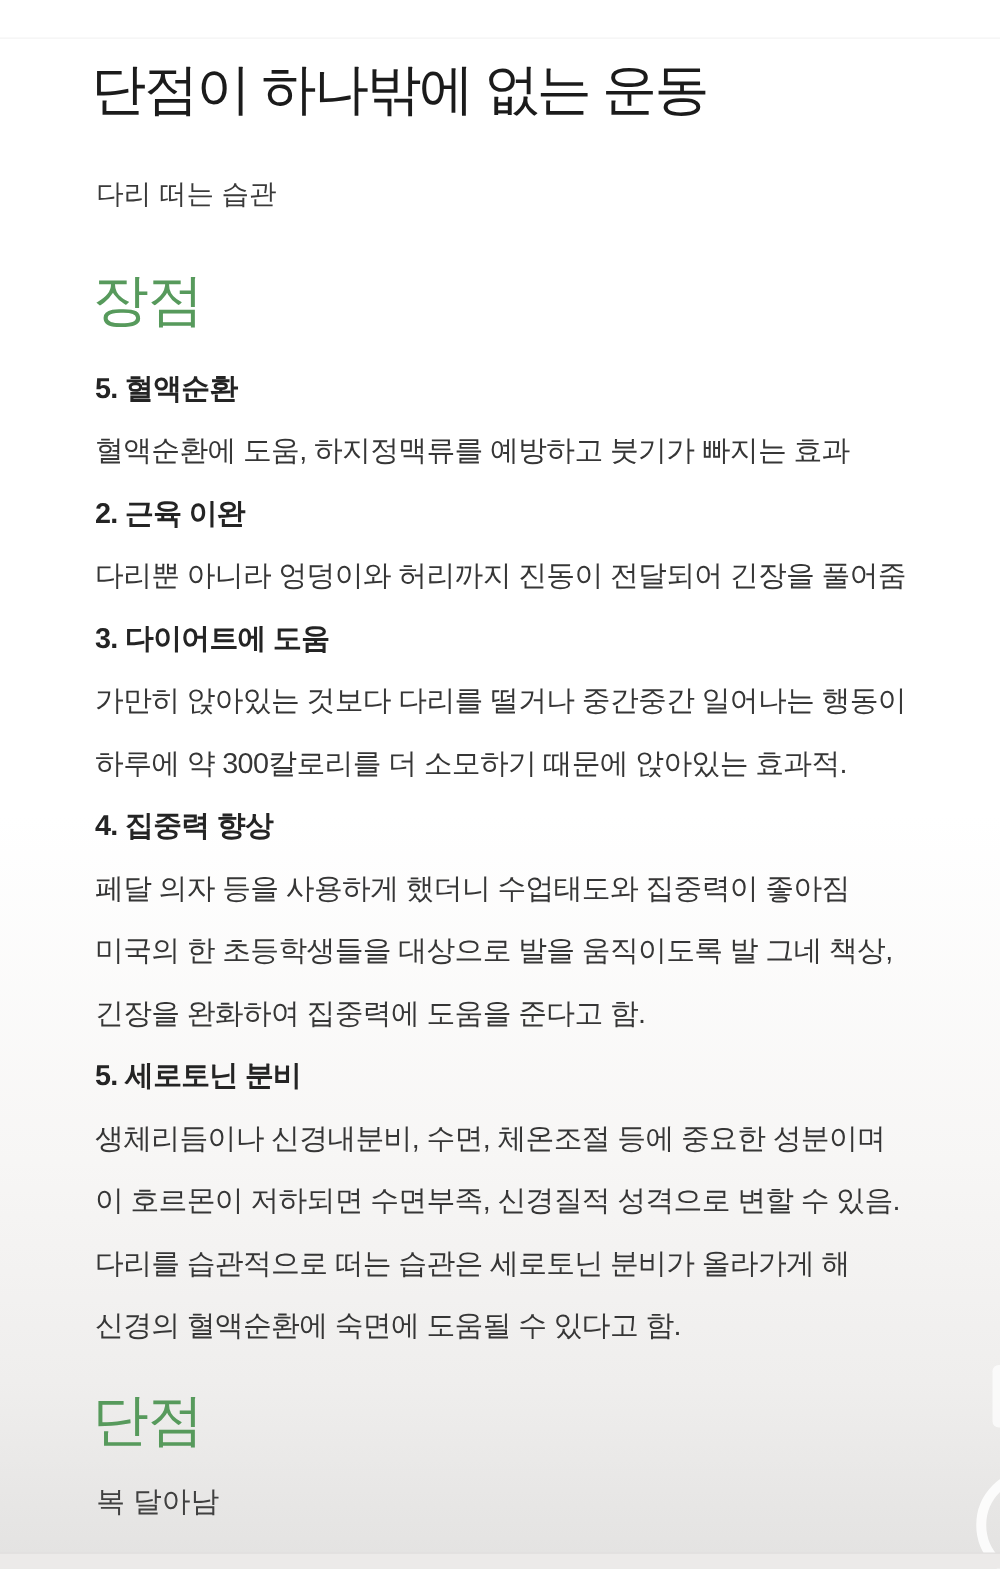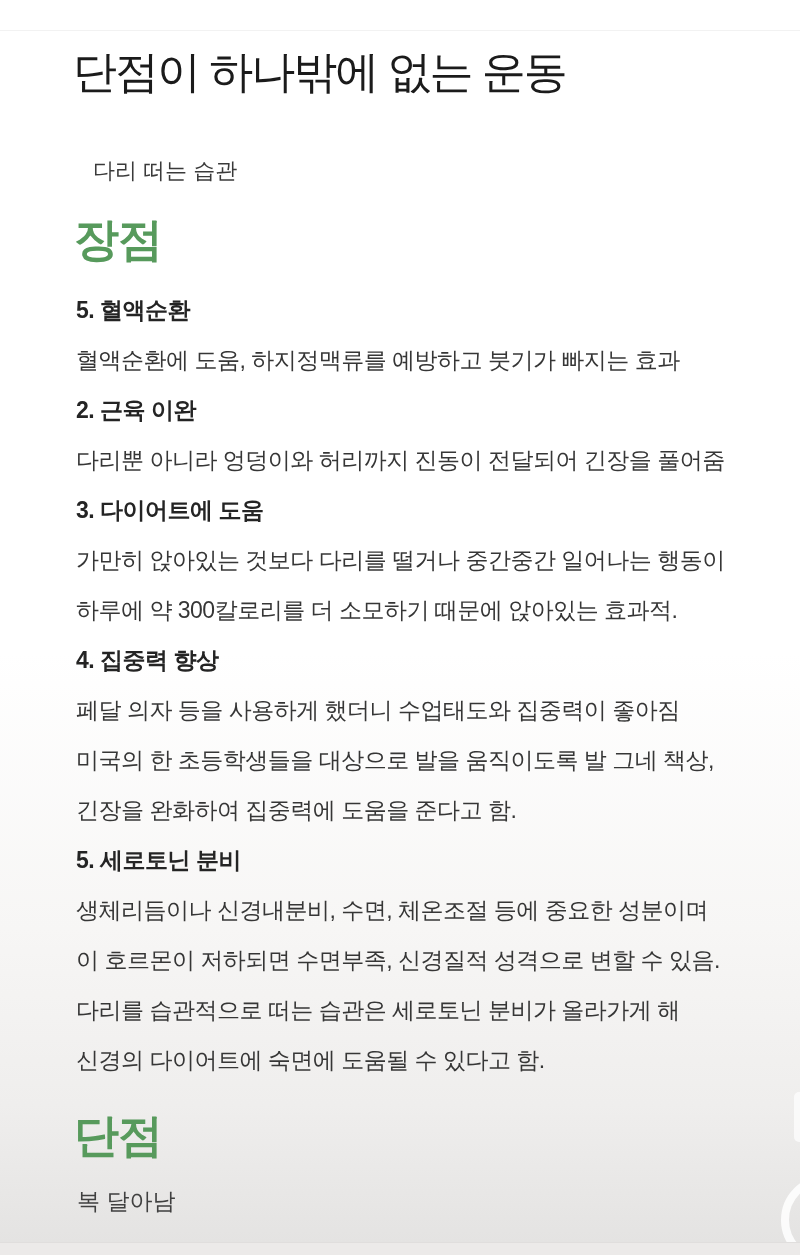--- a/index.html
+++ b/index.html
@@ -8,26 +8,26 @@
     font-family:"Liberation Sans","DejaVu Sans",sans-serif;
     background:linear-gradient(180deg,#ffffff 0%,#ffffff 52%,#f7f6f5 74%,#efeeed 88%,#e4e3e2 99%);
   }
   .top-rule{position:absolute;top:30px;left:0;right:0;height:1px;background:rgba(0,0,0,0.05);}
   .bottom-strip{position:absolute;left:0;right:0;bottom:0;height:12px;background:#eceae9;border-top:1px solid rgba(0,0,0,0.05);}
   .page-title{
     position:absolute;top:40px;left:73px;right:30px;margin:0;
     font-size:44px;line-height:64px;font-weight:normal;color:#1b1b1b;letter-spacing:-2px;
   }
   .subtitle{
-    position:absolute;top:138px;left:77px;margin:16px;
+    position:absolute;top:138px;left:77px;margin:0;
     font-size:22px;line-height:34px;color:#3a3a3a;
   }
   .section-heading{
     position:absolute;left:74px;margin:0;
-    font-size:45px;line-height:60px;font-weight:bold;letter-spacing:-1px;
+    font-size:45px;line-height:60px;font-weight:normal;letter-spacing:-1px;
   }
   #heading-pros{top:210px;}
   #heading-cons{top:1106px;}
   .item-flow{position:absolute;top:285px;left:76px;right:30px;}
   .line{margin:0;font-size:23px;line-height:50px;color:#363636;letter-spacing:-0.5px;white-space:nowrap;}
   .item-label{font-weight:bold;color:#242424;}
   .cons-body{position:absolute;top:1176px;left:77px;margin:0;font-size:23px;line-height:50px;color:#404040;}
   .watermark-circle{
     position:absolute;left:781px;top:1175px;width:90px;height:90px;box-sizing:border-box;
     border:8px solid rgba(255,255,255,0.85);border-radius:50%;
@@ -61,21 +61,21 @@
 
   <p class="line item-label">4. 집중력 향상</p>
   <p class="line">페달 의자 등을 사용하게 했더니 수업태도와 집중력이 좋아짐</p>
   <p class="line">미국의 한 초등학생들을 대상으로 발을 움직이도록 발 그네 책상,</p>
   <p class="line">긴장을 완화하여 집중력에 도움을 준다고 함.</p>
 
   <p class="line item-label">5. 세로토닌 분비</p>
   <p class="line">생체리듬이나 신경내분비, 수면, 체온조절 등에 중요한 성분이며</p>
   <p class="line">이 호르몬이 저하되면 수면부족, 신경질적 성격으로 변할 수 있음.</p>
   <p class="line">다리를 습관적으로 떠는 습관은 세로토닌 분비가 올라가게 해</p>
-  <p class="line">신경의 다이어트에 숙면에 도움될 수 있다고 함.</p>
+  <p class="line">신경의 혈액순환에 숙면에 도움될 수 있다고 함.</p>
 </div>
 
 <h2 class="section-heading" id="heading-cons" style="color: rgb(87, 154, 92);">단점</h2>
 
 <p class="cons-body">복 달아남</p>
 
 <div class="watermark-bar"></div>
 <div class="watermark-circle"></div>
 
 <div class="bottom-strip"></div>

